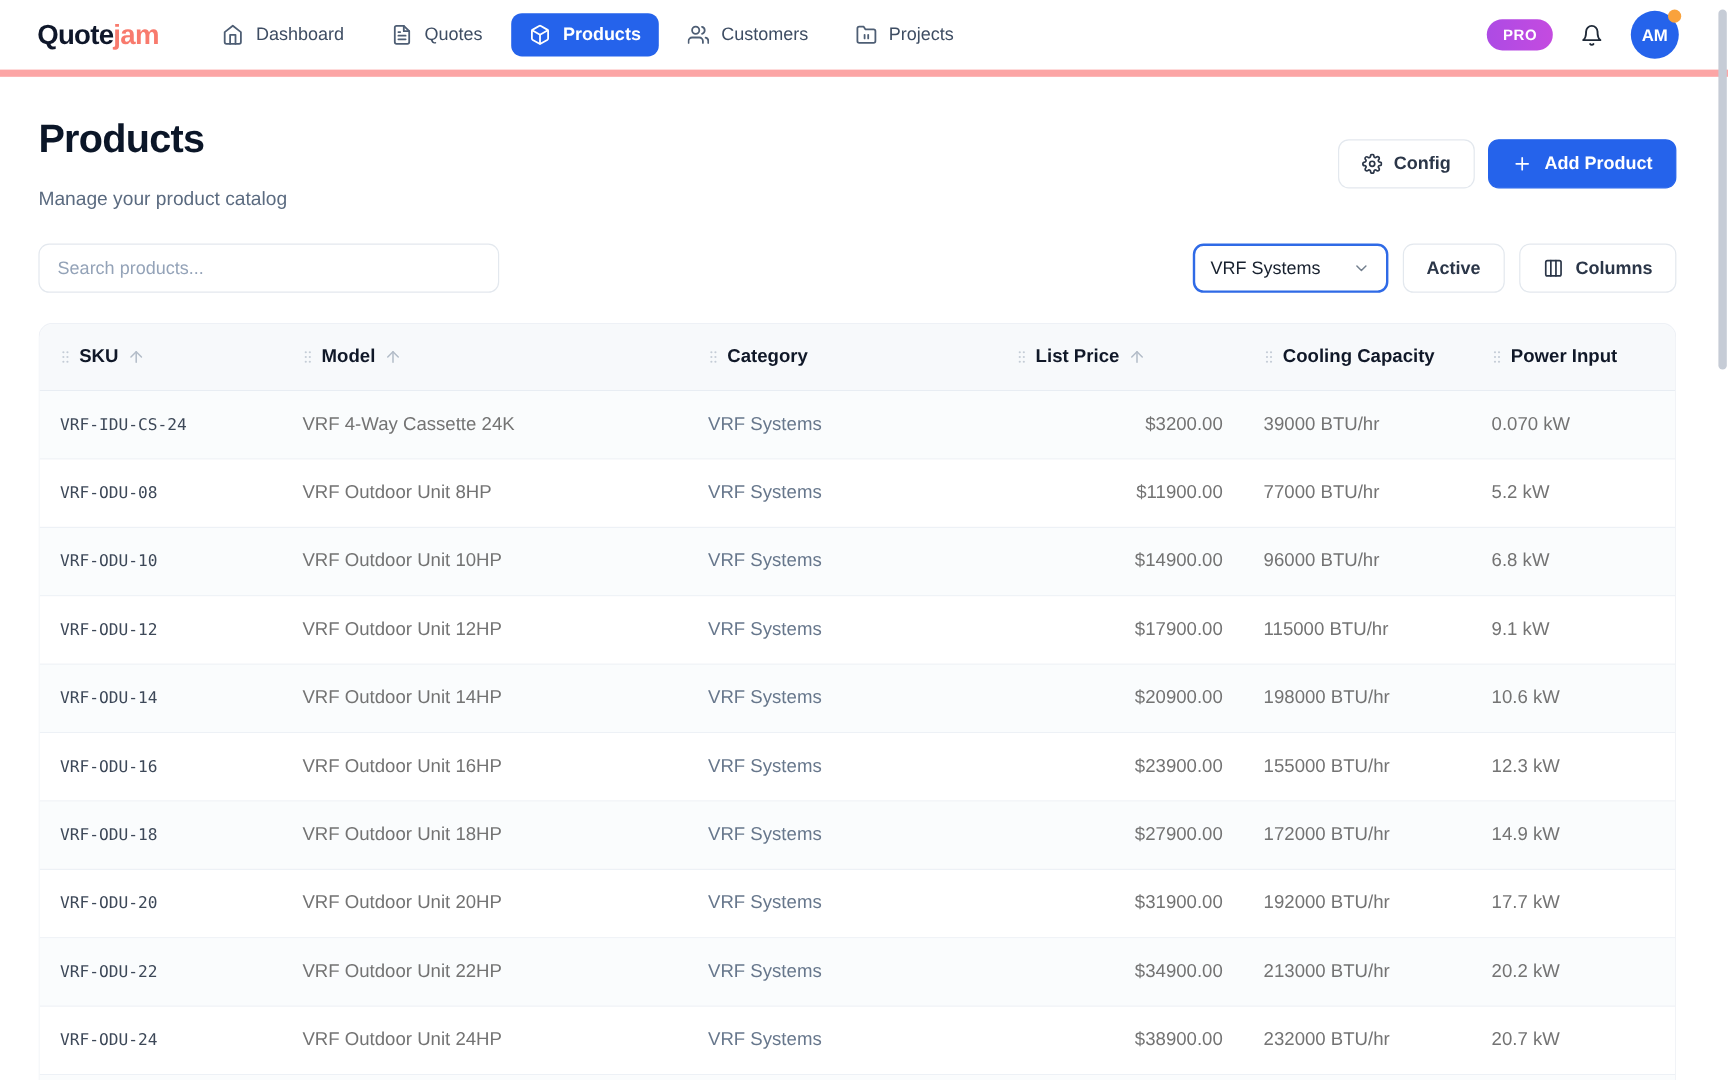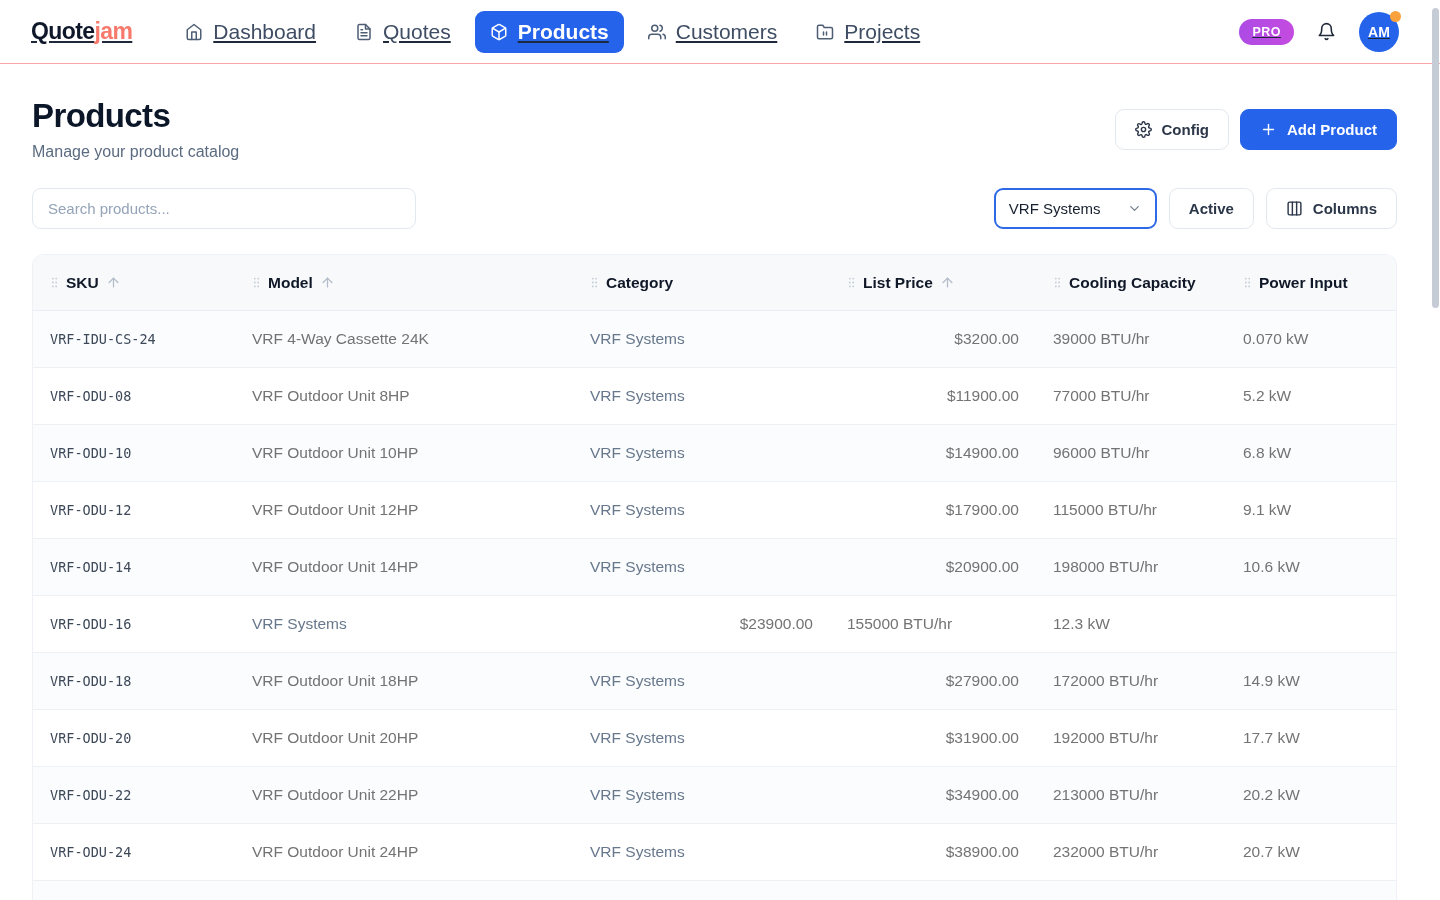--- a/index.html
+++ b/index.html
@@ -10,31 +10,30 @@
     color:#1e293b;
     position:relative;
   }
   svg { display:block; }
 
   
   .topnav {
     height:64px;
     display:flex; align-items:center;
     padding:0 41px 0 31px;
-    border-bottom:1px solid #fca5a5;
+    border-bottom:6px solid #fca5a5;
     background:#fff;
-    text-decoration:underline;
   }
   .logo { font-size:23px; font-weight:800; letter-spacing:-0.6px; color:#0f172a; margin-right:38px; white-space:nowrap; }
   .logo .accent { color:var(--brand-accent); }
   .nav-items { display:flex; align-items:center; gap:9px; flex:1; }
   .nav-item {
-    display:flex; align-items:center; gap:10px;
+    display:flex; align-items:flex-start; gap:10px;
     padding:9px 15px; border-radius:9px;
-    font-size:21px; font-weight:500; color:#3e4d63;
+    font-size:15px; font-weight:500; color:#3e4d63;
     cursor:pointer; white-space:nowrap;
   }
   .nav-item svg { width:18px; height:18px; stroke:#4e5e74; stroke-width:2; fill:none; stroke-linecap:round; stroke-linejoin:round; }
   .nav-item.active { background:var(--accent); color:#fff; font-weight:600; }
   .nav-item.active svg { stroke:#fff; }
   .nav-right { display:flex; align-items:center; gap:23px; }
   .pro-badge {
     background:linear-gradient(90deg,#ad4be4,#c44be0);
     color:#fff; font-size:12.5px; font-weight:700; letter-spacing:0.5px;
     padding:6px 13px; border-radius:999px; cursor:pointer;
@@ -51,21 +50,21 @@
   .avatar .dot {
     position:absolute; top:-1px; right:-2px;
     width:11px; height:11px; border-radius:50%;
     background:var(--online);
   }
 
   
   .main { width:1365px; margin-left:32px; }
   .page-head { margin-top:33px; display:flex; justify-content:space-between; align-items:center; }
   h1 { font-size:33px; font-weight:800; letter-spacing:-0.6px; color:#0b1628; }
-  .subtitle { margin-top:8px; font-size:16px; color:#5b6b80; }
+  .subtitle { margin-top:23px; font-size:16px; color:#5b6b80; }
   .head-actions { display:flex; gap:11px; }
   .btn {
     display:flex; align-items:center; gap:10px;
     height:41px; padding:0 19px;
     border:1px solid #e3e8ee; border-radius:9px; background:#fff;
     font-family:"Liberation Sans", sans-serif;
     font-size:15px; font-weight:600; color:#2b3648;
     cursor:pointer; white-space:nowrap;
   }
   .btn svg { width:17px; height:17px; stroke:#2b3648; stroke-width:2; fill:none; stroke-linecap:round; stroke-linejoin:round; }
@@ -369,20 +368,21 @@
         <div class="row grid-cols">
     <div class="cell sku">VRF-ODU-14</div>
     <div class="cell">VRF Outdoor Unit 14HP</div>
     <div class="cell cat">VRF Systems</div>
     <div class="cell price">$20900.00</div>
     <div class="cell">198000 BTU/hr</div>
     <div class="cell">10.6 kW</div>
   </div>
         <div class="row grid-cols">
     <div class="cell sku">VRF-ODU-16</div>
+    <div class="cell">VRF Outdoor Unit 16HP</div>
     <div class="cell cat">VRF Systems</div>
     <div class="cell price">$23900.00</div>
     <div class="cell">155000 BTU/hr</div>
     <div class="cell">12.3 kW</div>
   </div>
         <div class="row grid-cols">
     <div class="cell sku">VRF-ODU-18</div>
     <div class="cell">VRF Outdoor Unit 18HP</div>
     <div class="cell cat">VRF Systems</div>
     <div class="cell price">$27900.00</div>

